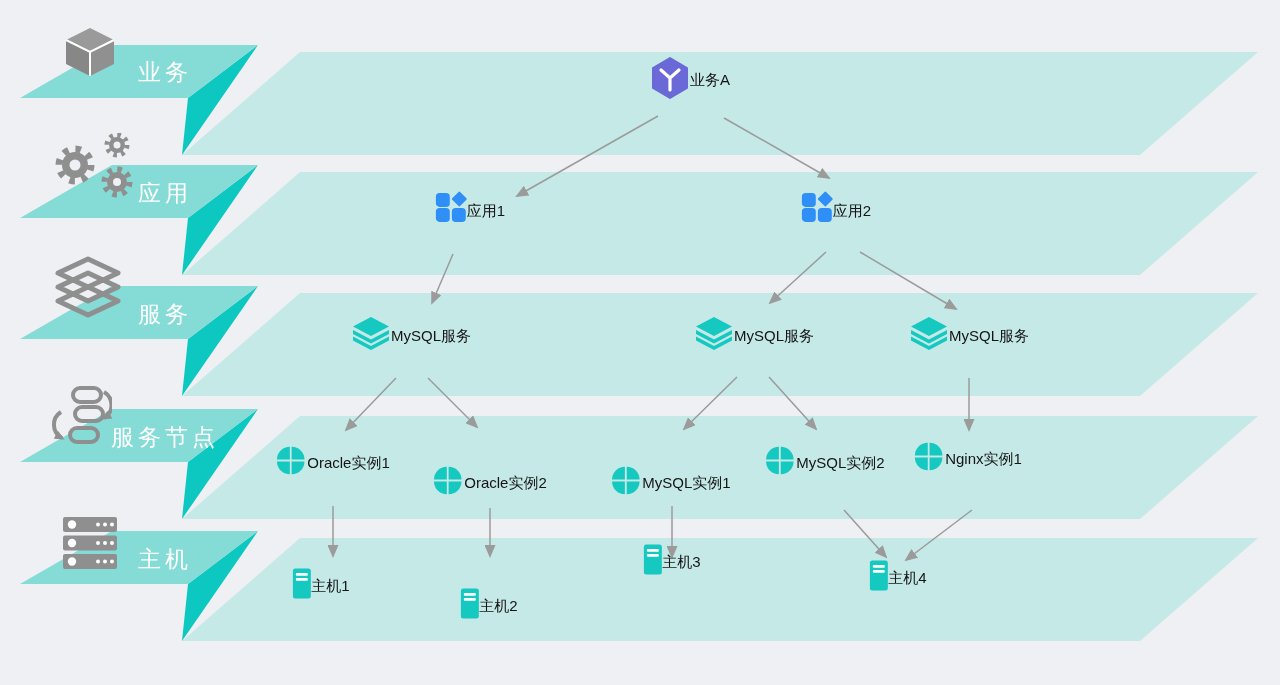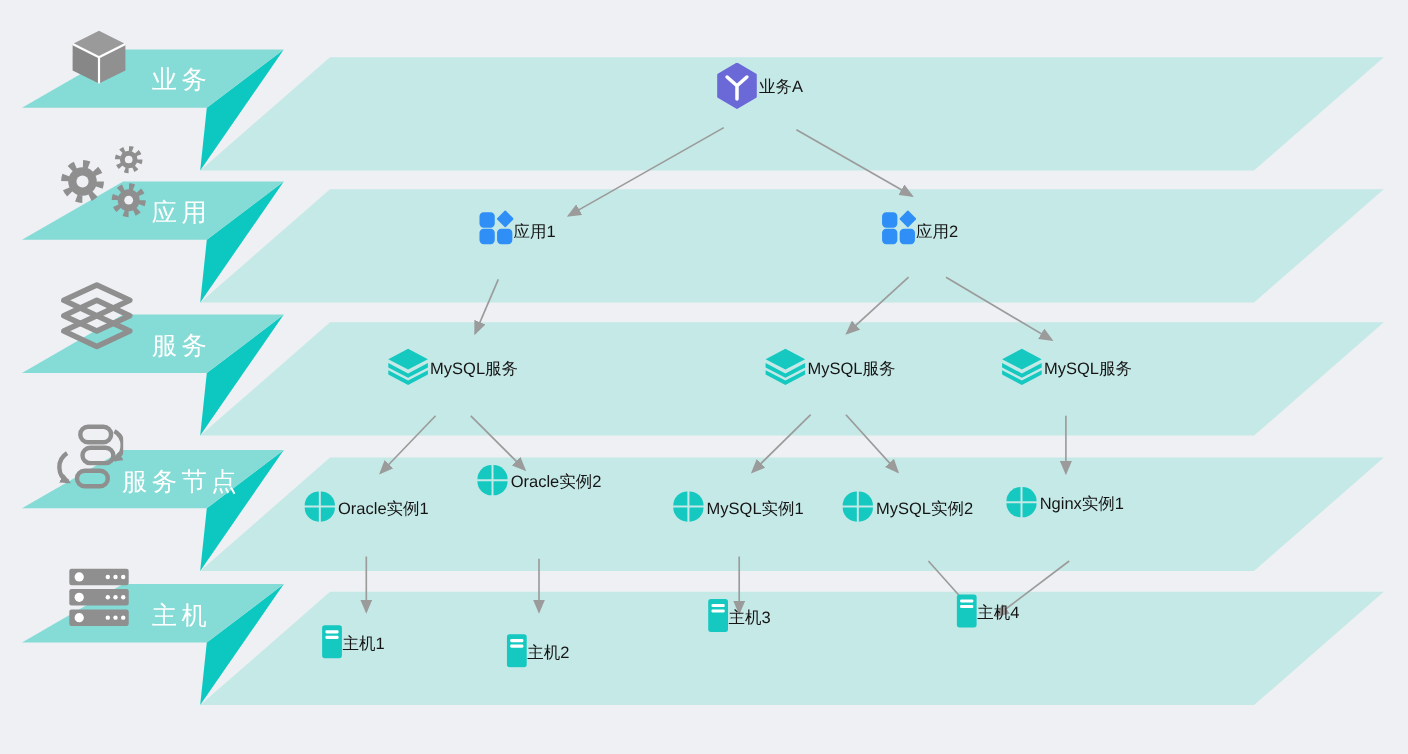--- a/index.html
+++ b/index.html
@@ -230,33 +230,33 @@
     <g fill="#15c8c0">
       <path d="M17,17 L17,3 A14,14 0 0 0 3,17 Z"></path>
       <path d="M19,17 L19,3 A14,14 0 0 1 33,17 Z"></path>
       <path d="M17,19 L3,19 A14,14 0 0 0 17,33 Z"></path>
       <path d="M19,19 L33,19 A14,14 0 0 1 19,33 Z"></path>
     </g>
   </svg>
   <div class="lbl">Oracle实例1</div>
 </div>
 
-<div class="node" style="left:489px;top:420px">
+<div class="node" style="left:489px;top:464px">
   <svg width="33" height="33" viewBox="0 0 36 36">
     <g fill="#15c8c0">
       <path d="M17,17 L17,3 A14,14 0 0 0 3,17 Z"></path>
       <path d="M19,17 L19,3 A14,14 0 0 1 33,17 Z"></path>
       <path d="M17,19 L3,19 A14,14 0 0 0 17,33 Z"></path>
       <path d="M19,19 L33,19 A14,14 0 0 1 19,33 Z"></path>
     </g>
   </svg>
   <div class="lbl">Oracle实例2</div>
 </div>
 
-<div class="node" style="left:670px;top:444px">
+<div class="node" style="left:670px;top:464px">
   <svg width="33" height="33" viewBox="0 0 36 36">
     <g fill="#15c8c0">
       <path d="M17,17 L17,3 A14,14 0 0 0 3,17 Z"></path>
       <path d="M19,17 L19,3 A14,14 0 0 1 33,17 Z"></path>
       <path d="M17,19 L3,19 A14,14 0 0 0 17,33 Z"></path>
       <path d="M19,19 L33,19 A14,14 0 0 1 19,33 Z"></path>
     </g>
   </svg>
   <div class="lbl">MySQL实例1</div>
 </div>
@@ -287,38 +287,38 @@
 
 <div class="node" style="left:321px;top:568px">
   <svg width="19" height="31" viewBox="0 0 19 31">
     <rect x="0.5" y="0.5" width="18" height="30" rx="2.5" fill="#15c8c0"></rect>
     <rect x="3.5" y="5" width="12" height="2.8" rx="1" fill="#ffffff"></rect>
     <rect x="3.5" y="10" width="12" height="2.8" rx="1" fill="#ffffff"></rect>
   </svg>
   <div class="lbl">主机1</div>
 </div>
 
-<div class="node" style="left:489px;top:576px">
+<div class="node" style="left:489px;top:588px">
   <svg width="19" height="31" viewBox="0 0 19 31">
     <rect x="0.5" y="0.5" width="18" height="30" rx="2.5" fill="#15c8c0"></rect>
     <rect x="3.5" y="5" width="12" height="2.8" rx="1" fill="#ffffff"></rect>
     <rect x="3.5" y="10" width="12" height="2.8" rx="1" fill="#ffffff"></rect>
   </svg>
   <div class="lbl">主机2</div>
 </div>
 
 <div class="node" style="left:672px;top:544px">
   <svg width="19" height="31" viewBox="0 0 19 31">
     <rect x="0.5" y="0.5" width="18" height="30" rx="2.5" fill="#15c8c0"></rect>
     <rect x="3.5" y="5" width="12" height="2.8" rx="1" fill="#ffffff"></rect>
     <rect x="3.5" y="10" width="12" height="2.8" rx="1" fill="#ffffff"></rect>
   </svg>
   <div class="lbl">主机3</div>
 </div>
 
-<div class="node" style="left:898px;top:540px">
+<div class="node" style="left:898px;top:560px">
   <svg width="19" height="31" viewBox="0 0 19 31">
     <rect x="0.5" y="0.5" width="18" height="30" rx="2.5" fill="#15c8c0"></rect>
     <rect x="3.5" y="5" width="12" height="2.8" rx="1" fill="#ffffff"></rect>
     <rect x="3.5" y="10" width="12" height="2.8" rx="1" fill="#ffffff"></rect>
   </svg>
   <div class="lbl">主机4</div>
 </div>
 
 </body></html>

